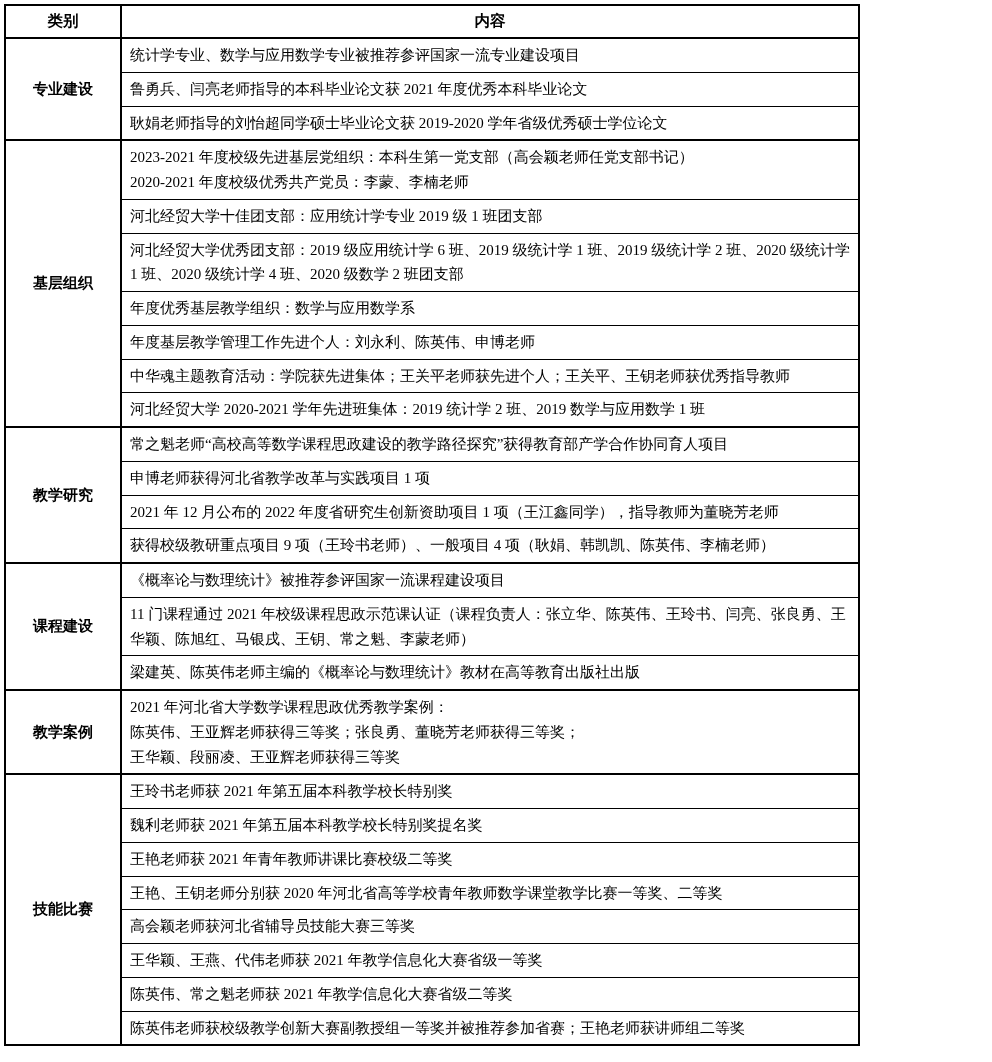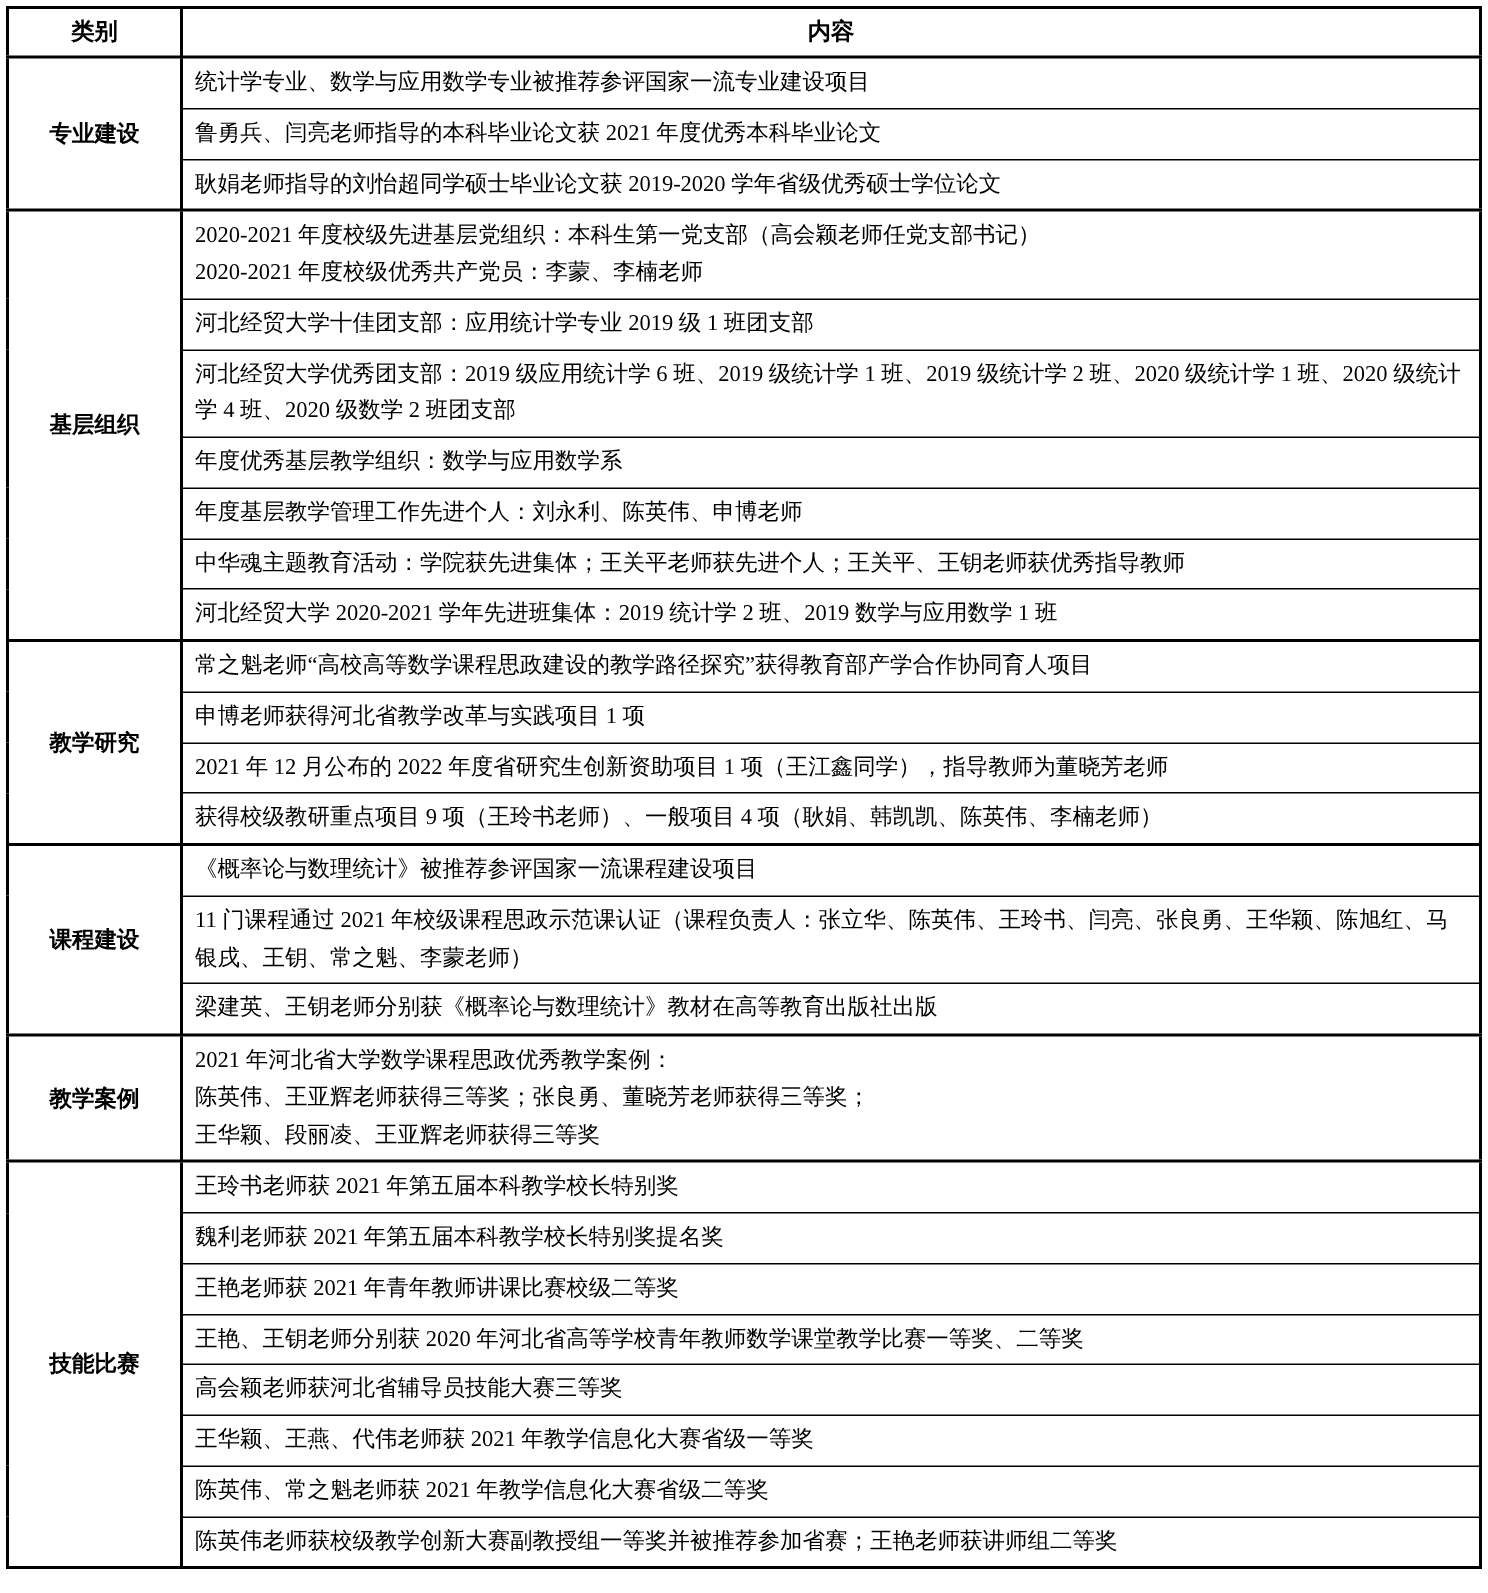--- a/index.html
+++ b/index.html
@@ -8,21 +8,21 @@
     background: #ffffff;
     width: 992px;
   }
   body {
     font-family: "Liberation Serif", "DejaVu Serif", serif;
     color: #000000;
   }
   table.award-table {
     border-collapse: collapse;
     table-layout: fixed;
-    width: 984px;
+    width: 856px;
     margin: 4px;
     border: 2px solid #000000;
   }
   col.c-cat { width: 116px; }
   th, td {
     border: 1px solid #000000;
     font-size: 15px;
     vertical-align: middle;
   }
   th {
@@ -77,21 +77,21 @@
         </td>
       </tr>
       <tr>
         <td class="content">
           <span class="line">耿娟老师指导的刘怡超同学硕士毕业论文获 2019-2020 学年省级优秀硕士学位论文</span>
         </td>
       </tr>
       <tr class="sec-start">
         <td class="cat" rowspan="7">基层组织</td>
         <td class="content">
-          <span class="line">2020-2021 年度校级先进基层党组织：本科生第一党支部（高会颖老师任党支部书记）</span>
+          <span class="line">2023-2021 年度校级先进基层党组织：本科生第一党支部（高会颖老师任党支部书记）</span>
           <span class="line">2020-2021 年度校级优秀共产党员：李蒙、李楠老师</span>
         </td>
       </tr>
       <tr>
         <td class="content">
           <span class="line">河北经贸大学十佳团支部：应用统计学专业 2019 级 1 班团支部</span>
         </td>
       </tr>
       <tr>
         <td class="content">
@@ -145,21 +145,21 @@
           <span class="line">《概率论与数理统计》被推荐参评国家一流课程建设项目</span>
         </td>
       </tr>
       <tr>
         <td class="content">
           <span class="line">11 门课程通过 2021 年校级课程思政示范课认证（课程负责人：张立华、陈英伟、王玲书、闫亮、张良勇、王华颖、陈旭红、马银戌、王钥、常之魁、李蒙老师）</span>
         </td>
       </tr>
       <tr>
         <td class="content">
-          <span class="line">梁建英、王钥老师分别获《概率论与数理统计》教材在高等教育出版社出版</span>
+          <span class="line">梁建英、陈英伟老师主编的《概率论与数理统计》教材在高等教育出版社出版</span>
         </td>
       </tr>
       <tr class="sec-start">
         <td class="cat" rowspan="1">教学案例</td>
         <td class="content">
           <span class="line">2021 年河北省大学数学课程思政优秀教学案例：</span>
           <span class="line">陈英伟、王亚辉老师获得三等奖；张良勇、董晓芳老师获得三等奖；</span>
           <span class="line">王华颖、段丽凌、王亚辉老师获得三等奖</span>
         </td>
       </tr>

